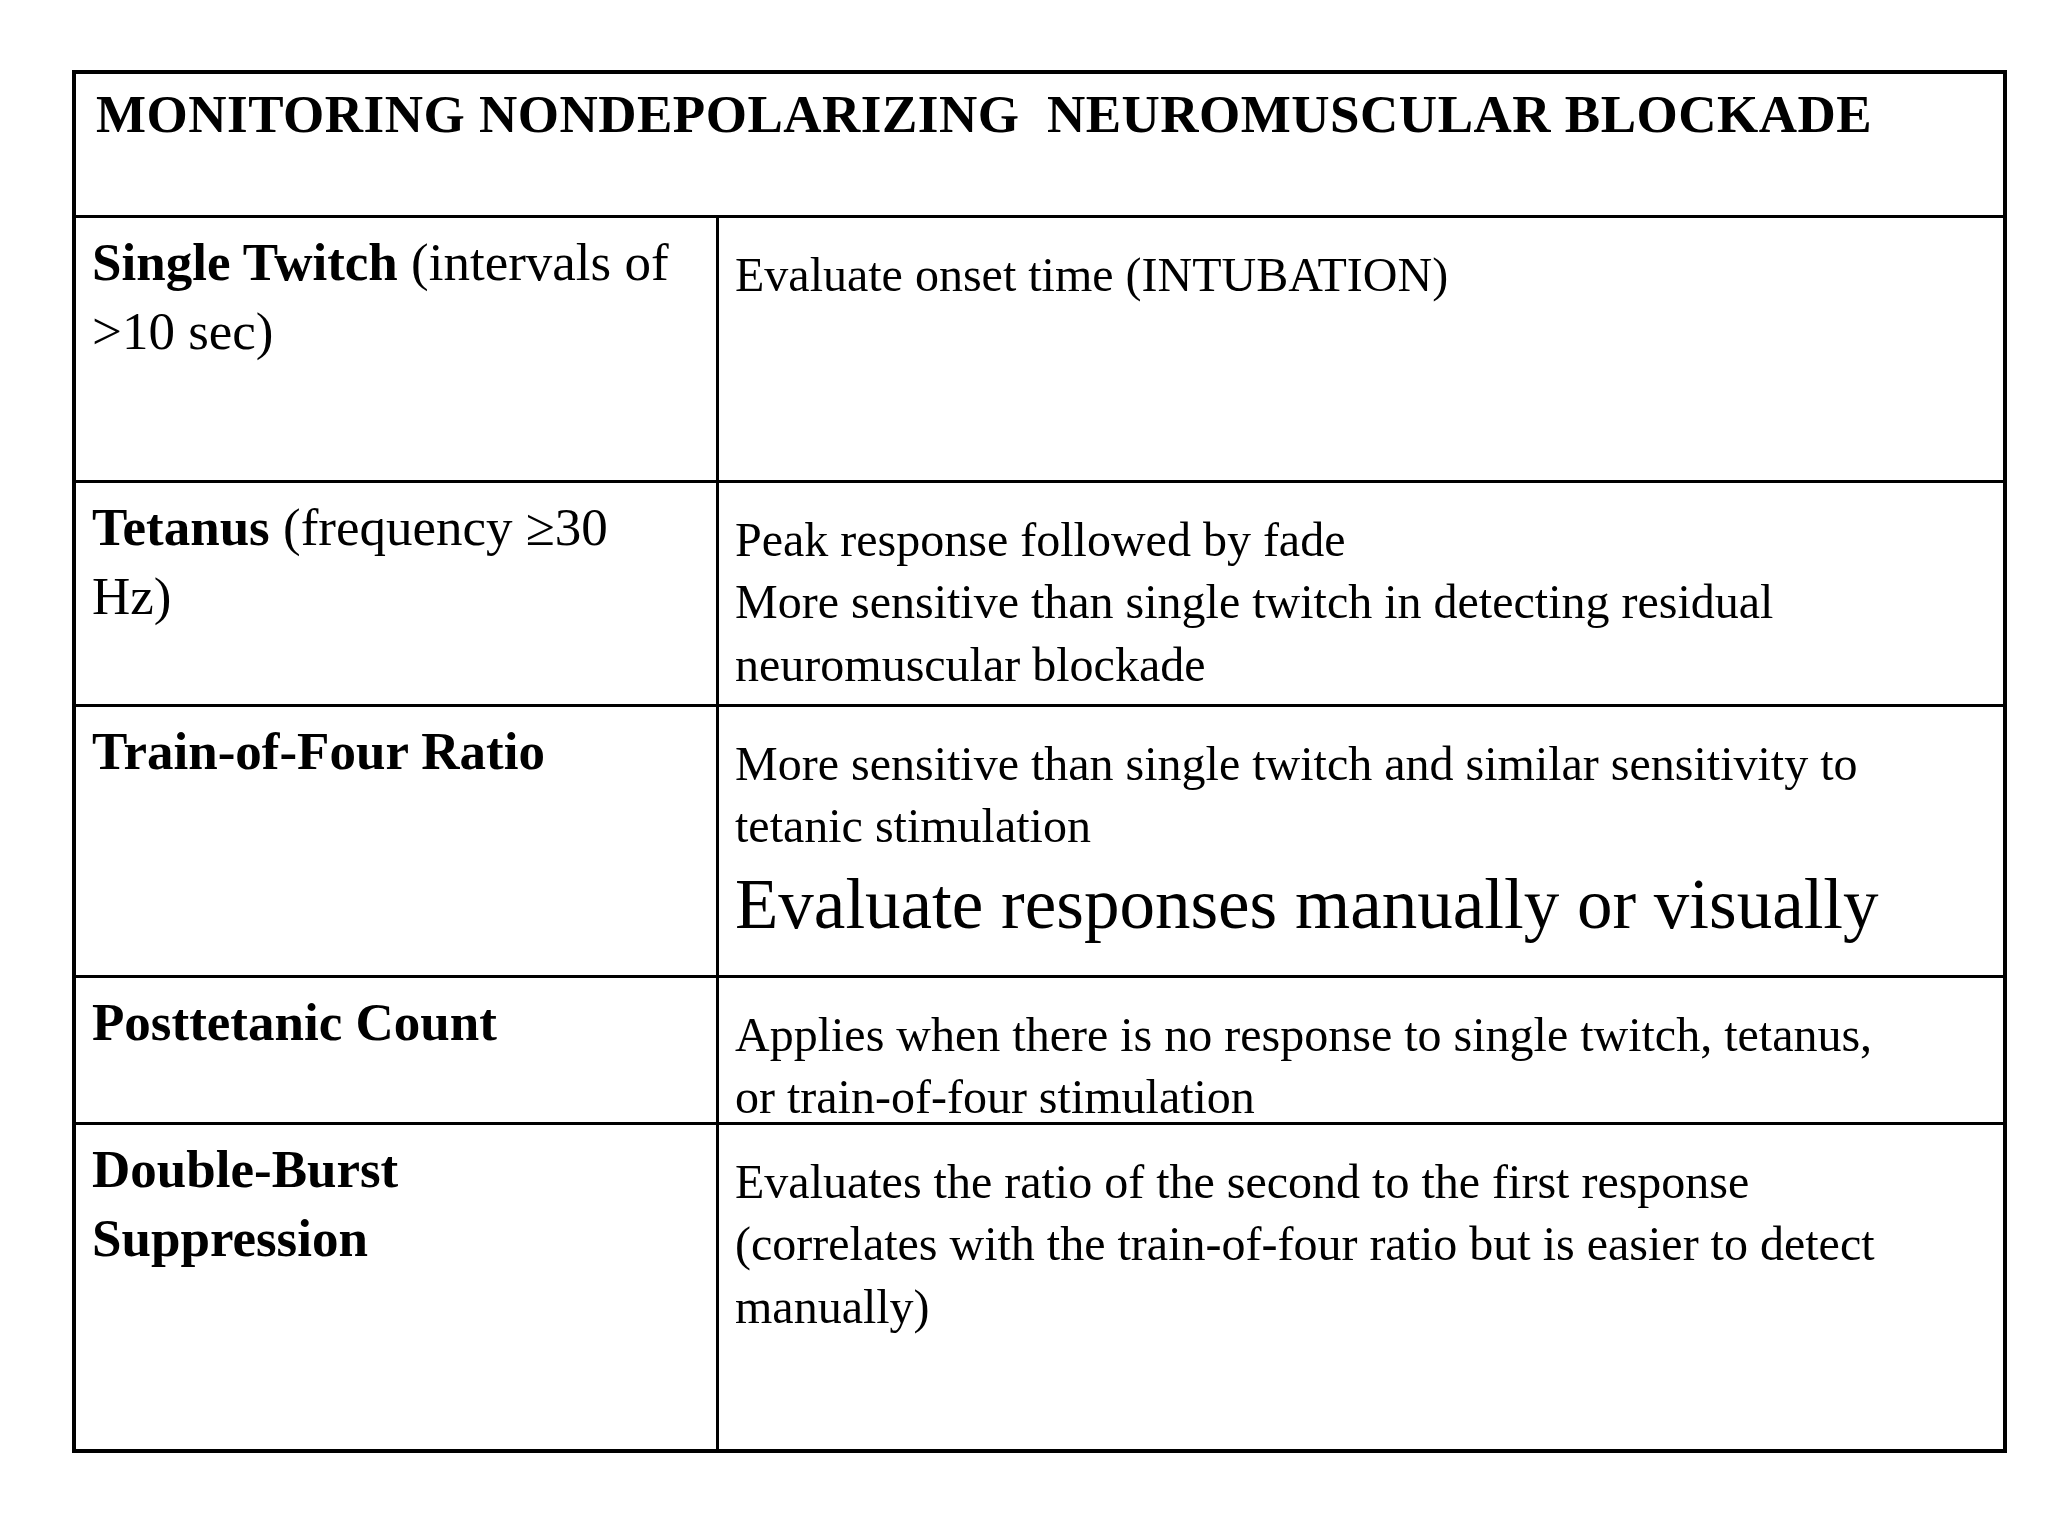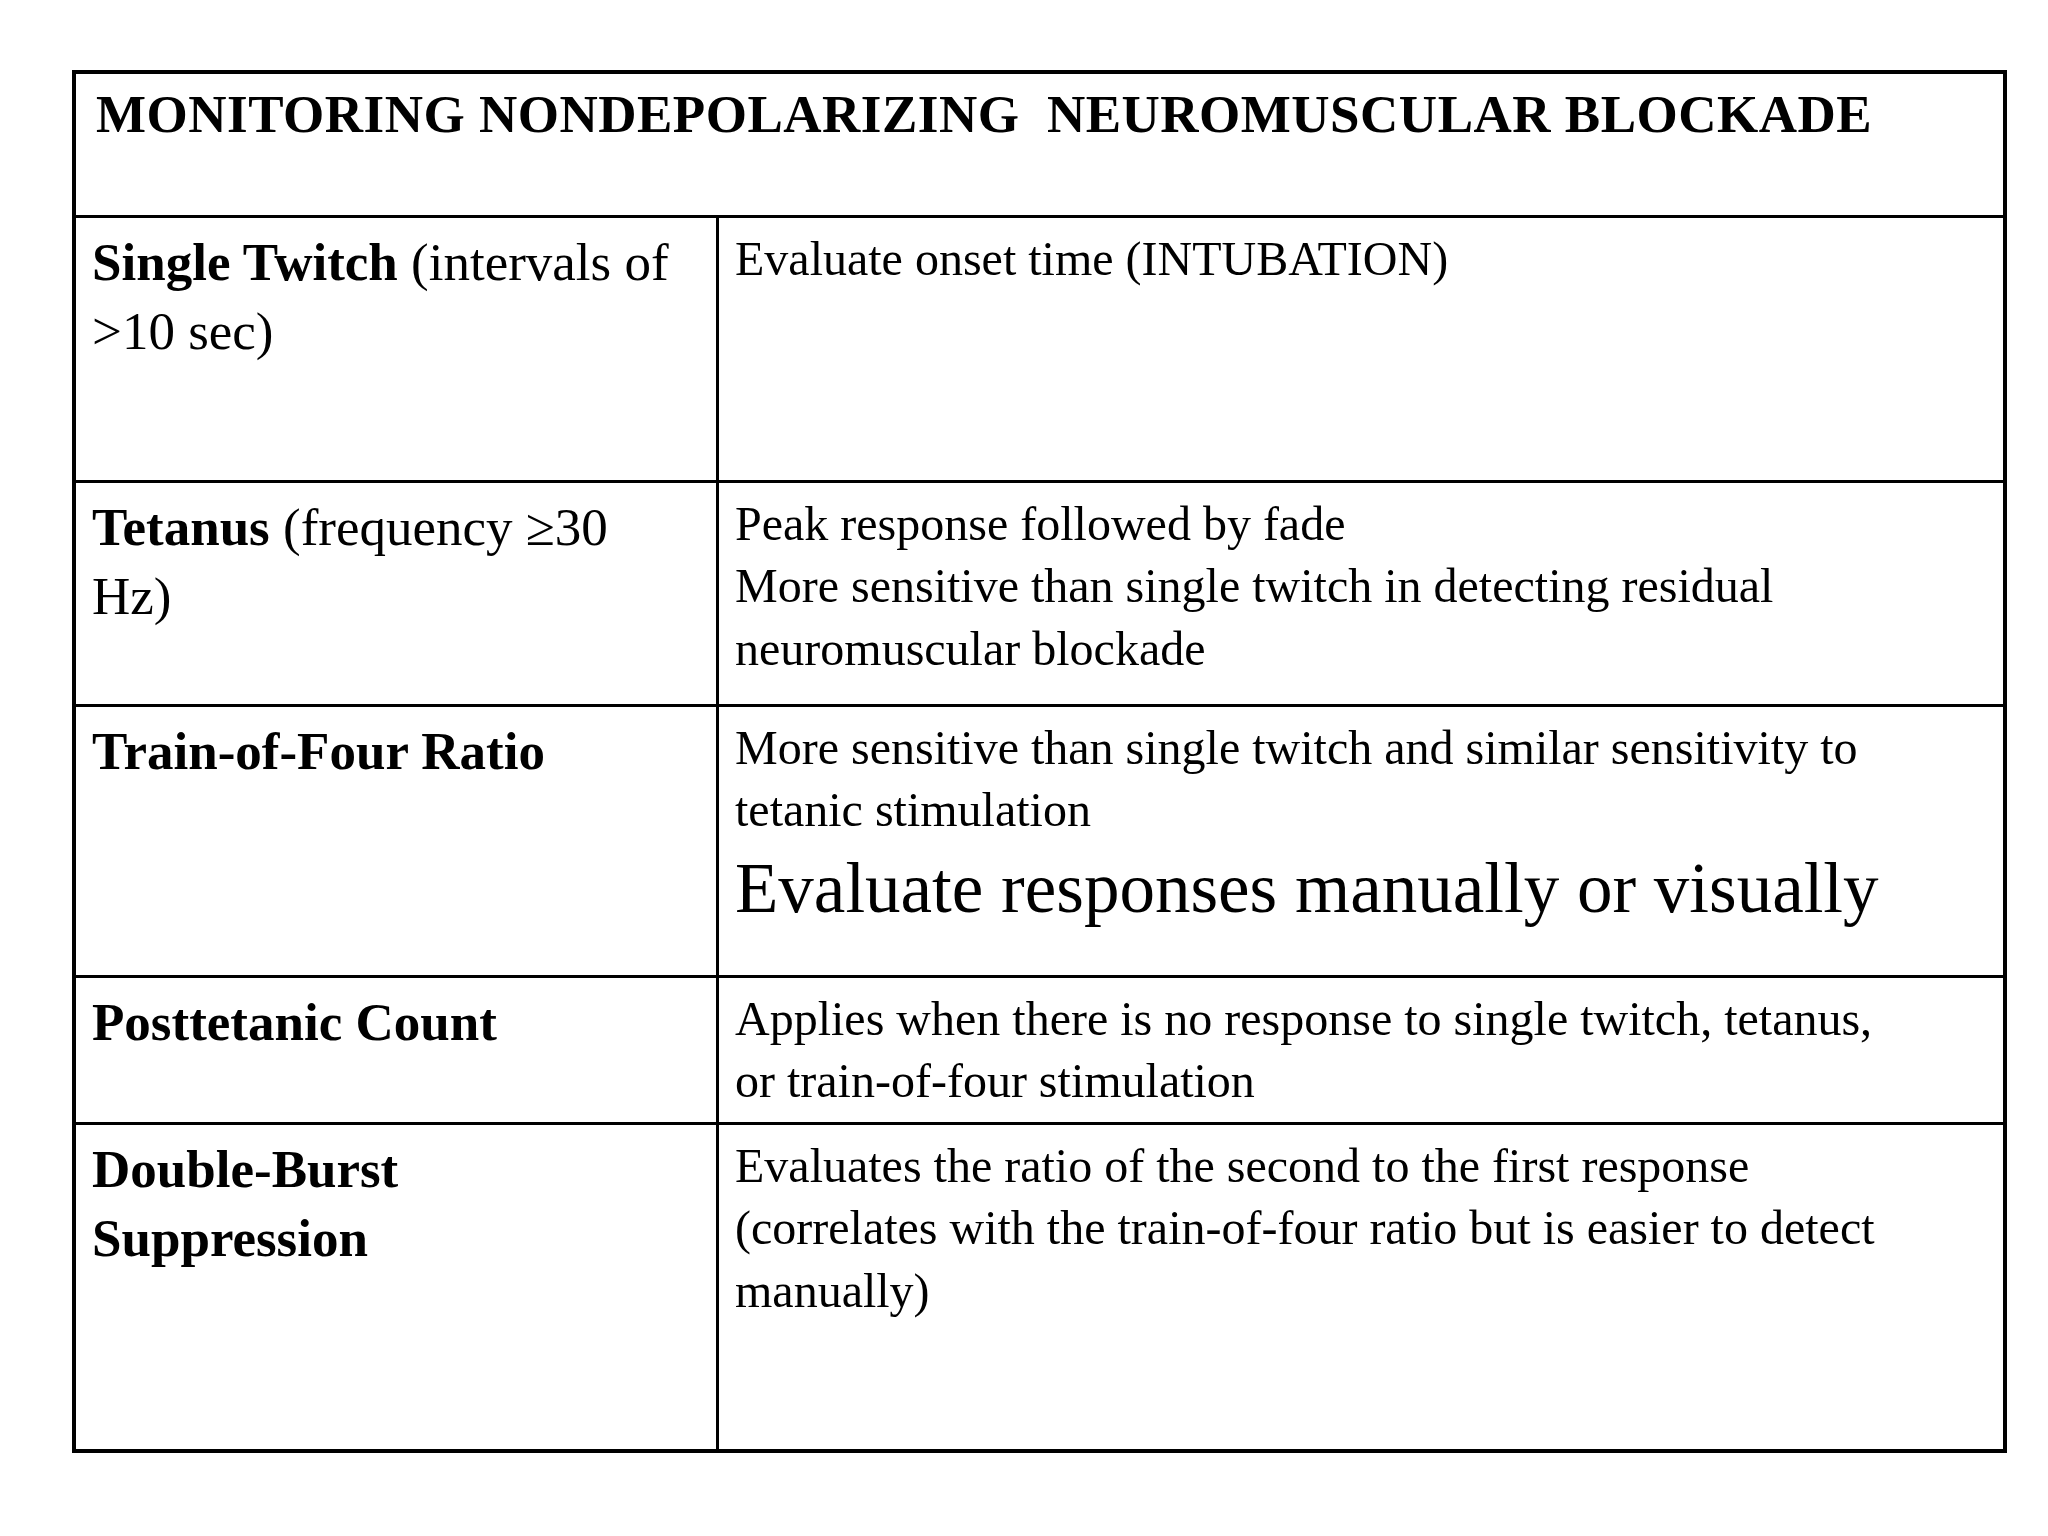--- a/index.html
+++ b/index.html
@@ -47,21 +47,21 @@
     border-right: 3px solid #000000;
     border-bottom: 3px solid #000000;
     font-size: 53px;
     line-height: 1.3;
     padding: 10px 36px 0 16px;
   }
   .desc-cell {
     border-bottom: 3px solid #000000;
     font-size: 48px;
     line-height: 1.3;
-    padding: 10px 118px 0 16px;
+    padding: 26px 118px 0 16px;
   }
   .nmb-table > .last-b { border-bottom: none; }
   .method-name { font-weight: bold; }
   .desc-line { margin: 0; }
   .desc-line.large {
     font-size: 71px;
     line-height: 1.3;
   }
 </style>
 </head>

